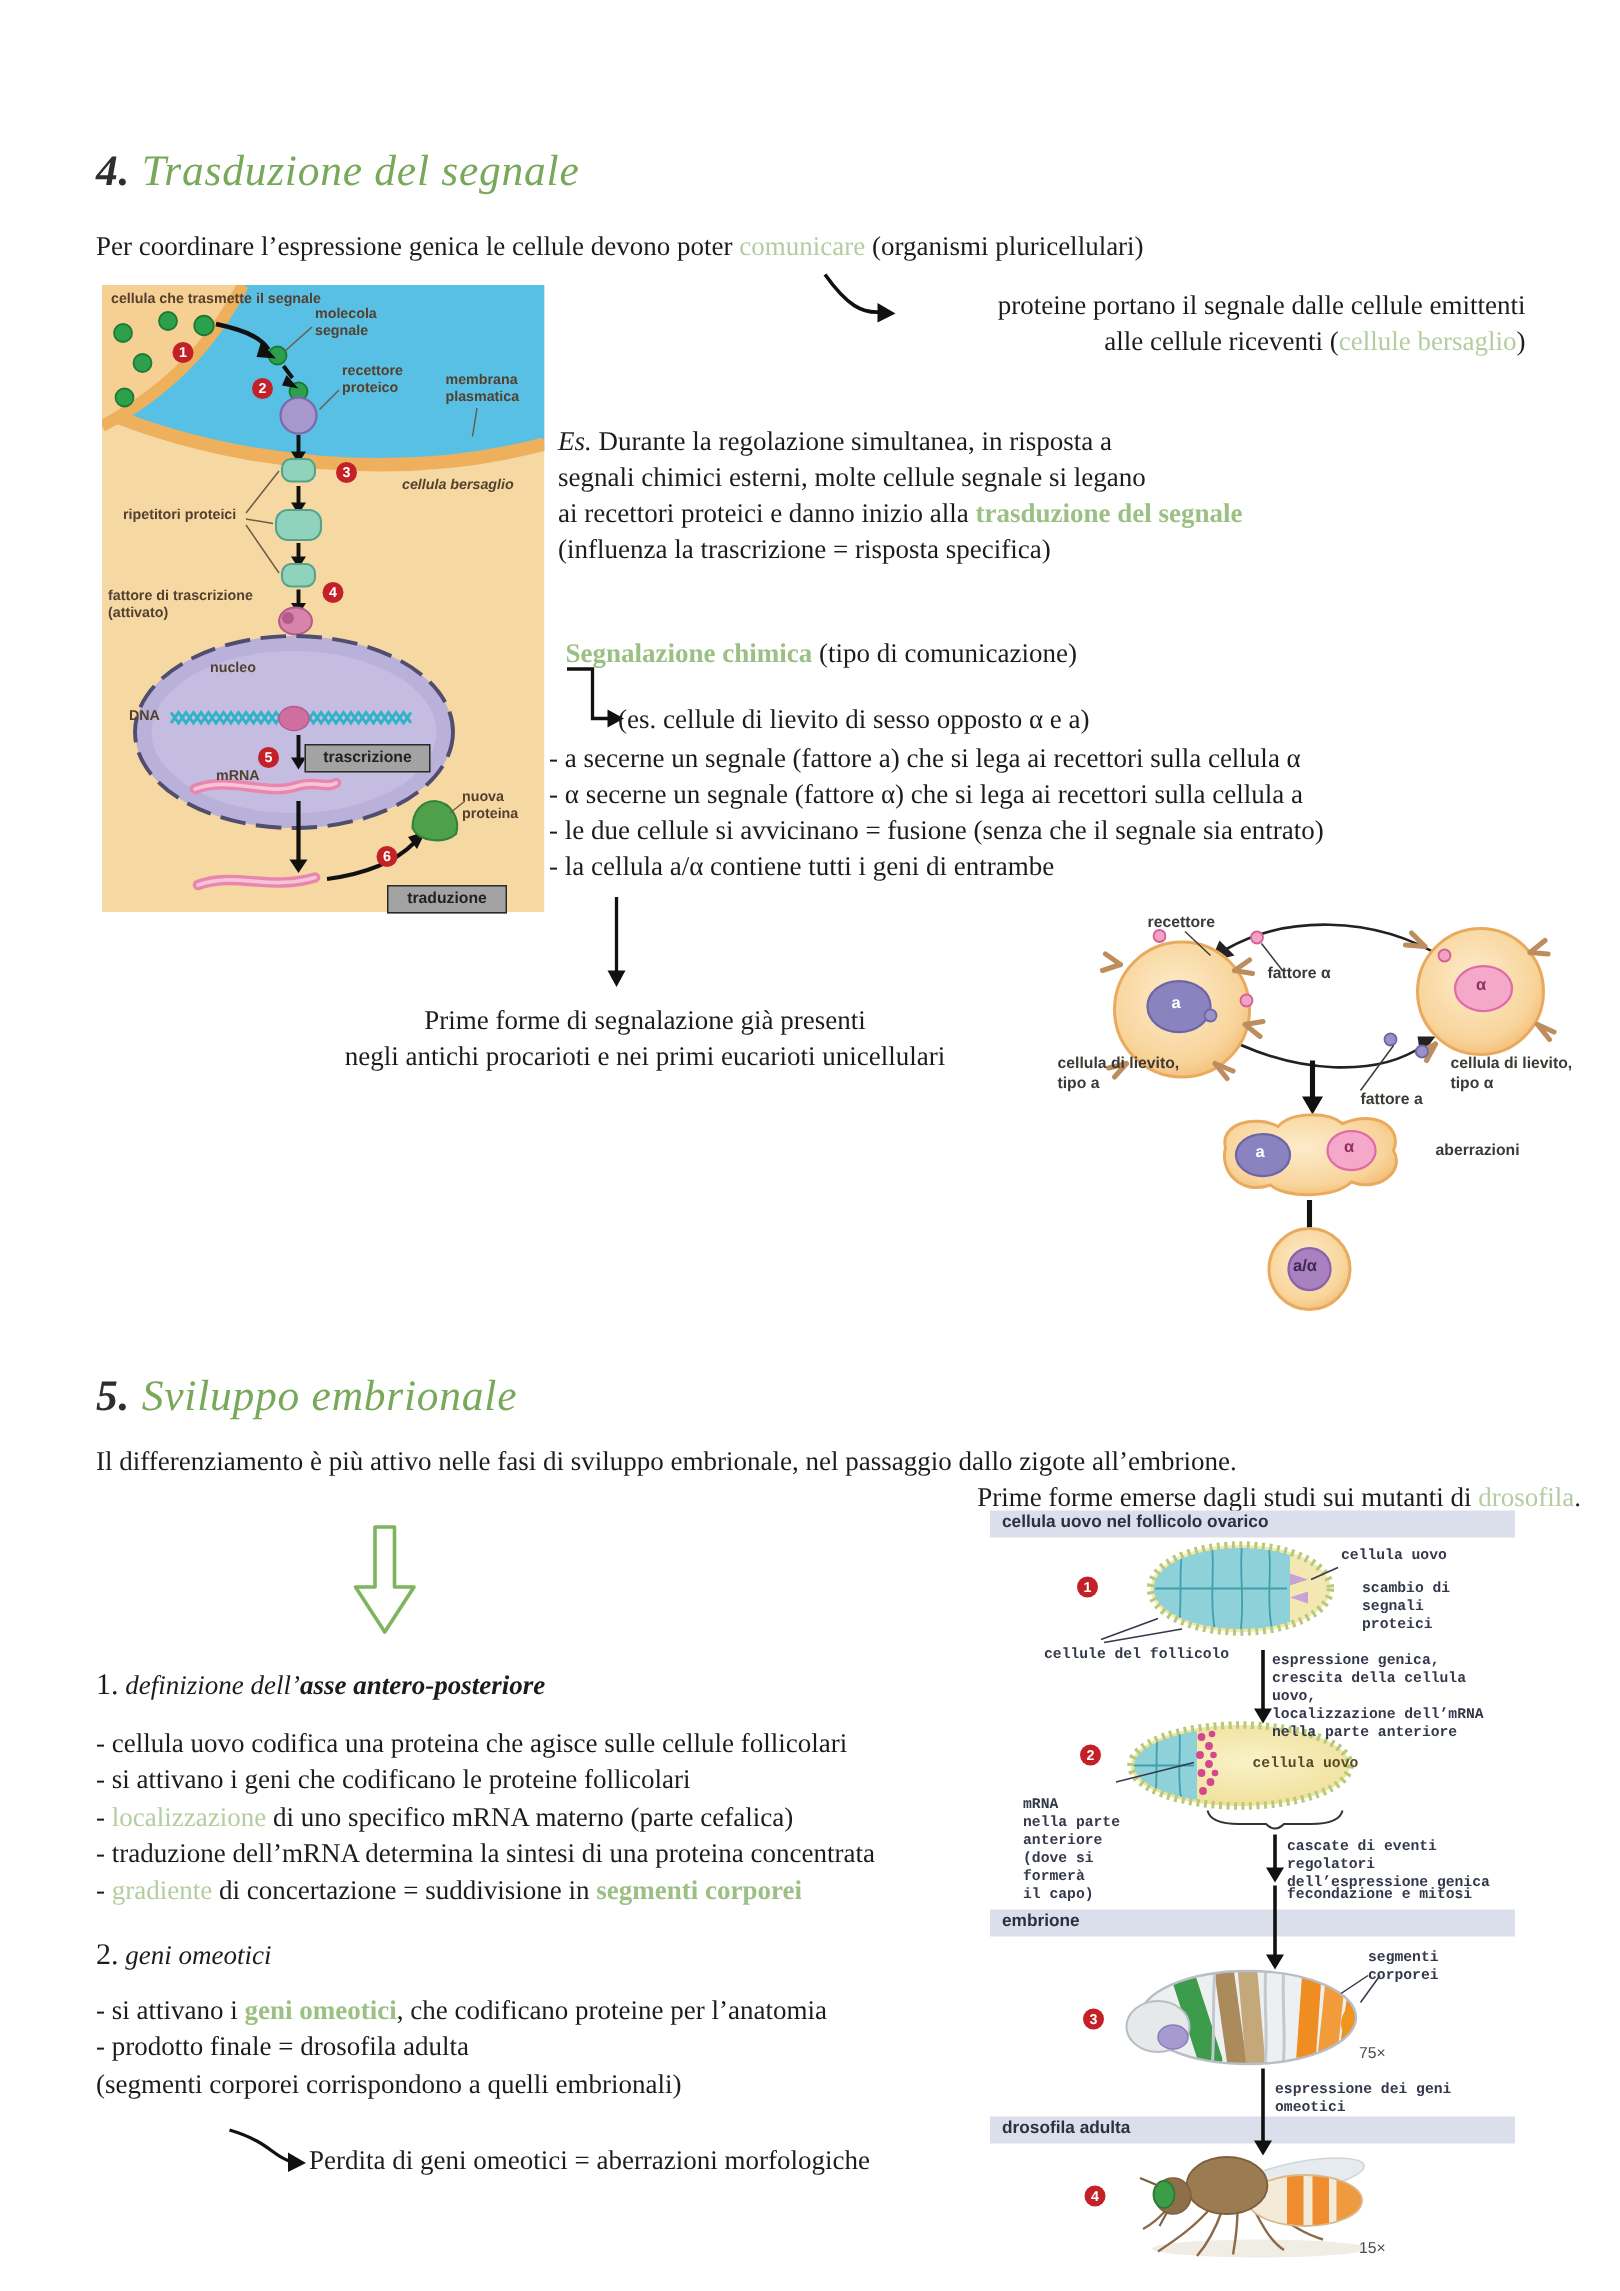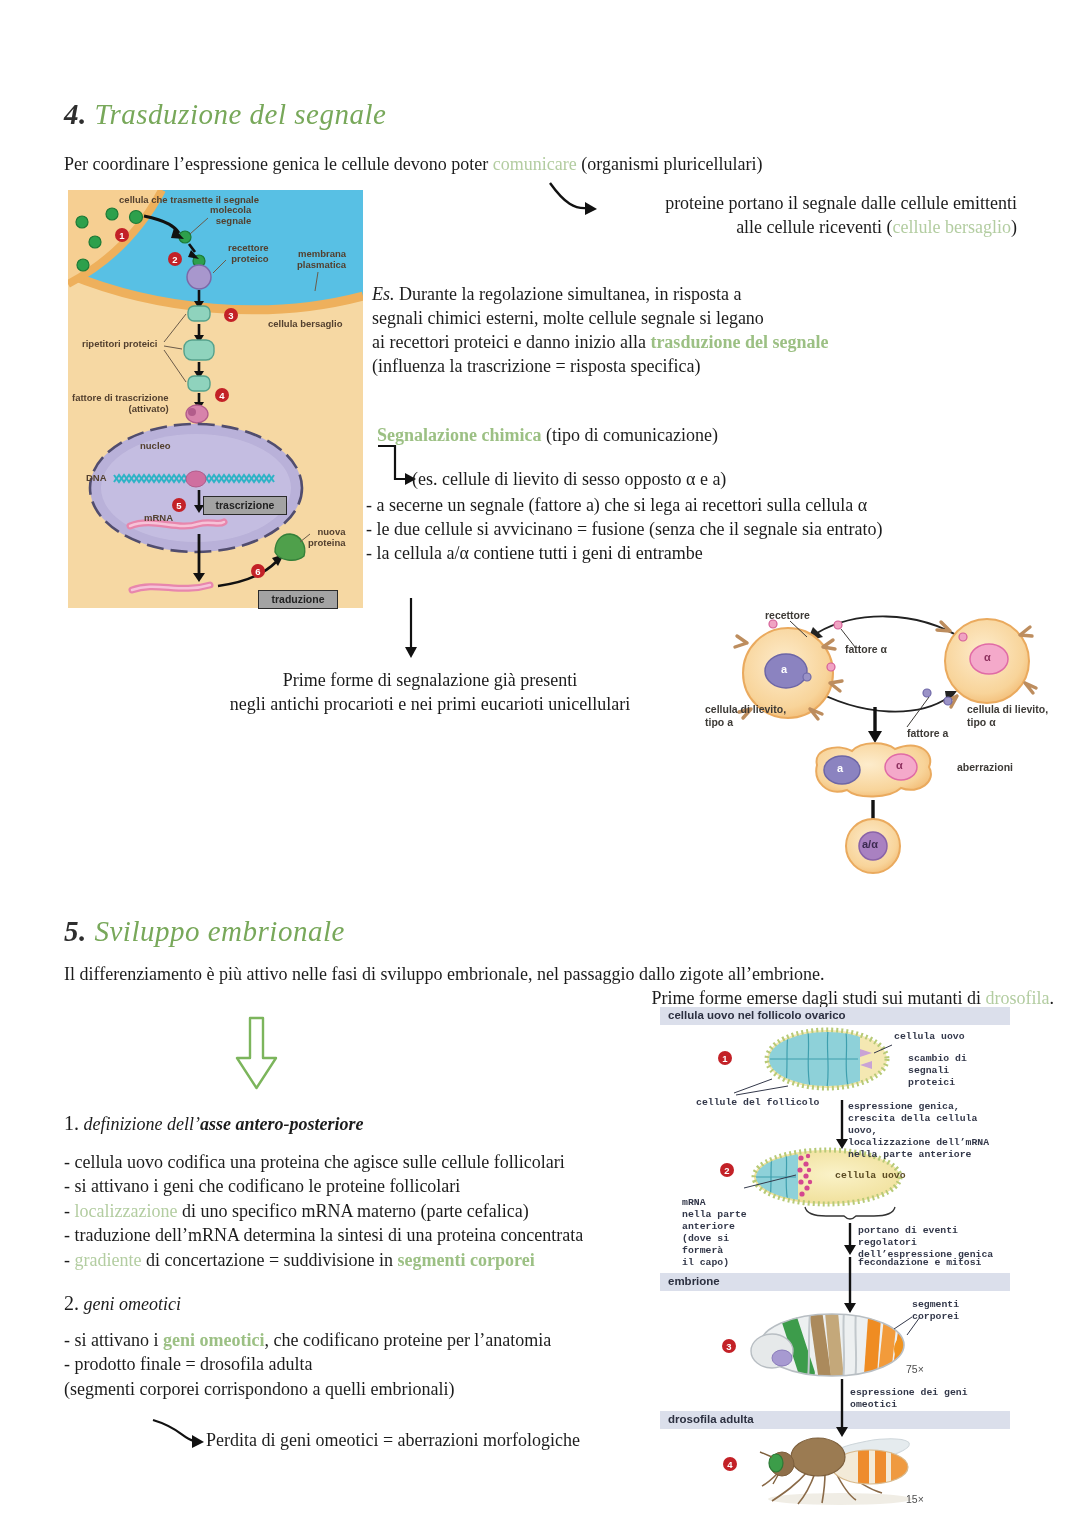--- a/index.html
+++ b/index.html
@@ -9,21 +9,21 @@
   .body{font-size:18px;line-height:1.34;}
   .pre{white-space:pre-line;}
   .it{font-style:italic;}
   .b{font-weight:bold;}
   .hl{color:#b3cda1;}
   .hlb{color:#9cc084;font-weight:bold;}
   .h-green{color:#78a85a;font-style:italic;}
   .h-num{color:#2e2e2e;font-style:italic;font-weight:bold;}
   .sect-h{font-size:29px;letter-spacing:.5px;}
   .dlab{font-family:"Liberation Sans",sans-serif;font-weight:bold;font-size:9.5px;
-        line-height:1.18;color:#53402f;text-align:right;}
+        line-height:1.18;color:#53402f;}
   .ylab{font-family:"Liberation Sans",sans-serif;font-weight:bold;font-size:10.5px;
         line-height:1.2;color:#3d3a36;}
   .drolab{font-family:Liberation Mono, monospace;font-weight:bold;font-size:9.8px;
         line-height:1.22;color:#33384a;}
   .drohdr{font-family:"Liberation Sans",sans-serif;font-weight:bold;font-size:11.5px;
         color:#2c3040;}
   .mag{font-family:"Liberation Sans",sans-serif;font-size:10.5px;color:#4c4c4c;}
   .stepdot{width:14px;height:14px;border-radius:50%;background:#c32127;color:#fff;
         font-family:"Liberation Sans",sans-serif;font-weight:bold;font-size:9.5px;
         display:flex;align-items:center;justify-content:center;}
@@ -144,21 +144,21 @@
       <line x1="232" y1="352" x2="242" y2="344" stroke="#6b5b49" stroke-width="1"></line>
     </svg>
 
     <div class="abs dlab" style="left:6px;top:4px;width:185px;">cellula che trasmette il segnale</div>
     <div class="abs dlab pre" style="left:142px;top:14px;">molecola
 segnale</div>
     <div class="abs dlab pre" style="left:160px;top:52px;">recettore
 proteico</div>
     <div class="abs dlab pre" style="left:229px;top:58px;">membrana
 plasmatica</div>
-    <div class="abs dlab" style="left:200px;top:128px;">cellula bersaglio</div>
+    <div class="abs dlab" style="left:200px;top:128px;font-style:italic;">cellula bersaglio</div>
     <div class="abs dlab" style="left:14px;top:148px;">ripetitori proteici</div>
     <div class="abs dlab pre" style="left:4px;top:202px;">fattore di trascrizione
 (attivato)</div>
     <div class="abs dlab" style="left:72px;top:250px;">nucleo</div>
     <div class="abs dlab" style="left:18px;top:282px;">DNA</div>
     <div class="abs dlab" style="left:76px;top:322px;">mRNA</div>
     <div class="abs wbox" style="left:135px;top:306px;width:82px;height:17px;">trascrizione</div>
     <div class="abs dlab pre" style="left:240px;top:336px;">nuova
 proteina</div>
     <div class="abs wbox" style="left:190px;top:400px;width:78px;height:17px;">traduzione</div>
@@ -183,20 +183,21 @@
 
   <svg class="abs" style="left:374px;top:442px;" width="48" height="48">
     <polyline points="4,4 21,4 21,37 32,37" stroke="#111" stroke-width="2.2" fill="none"></polyline>
     <polygon points="31,31 42,37 31,43" fill="#111"></polygon>
   </svg>
 
   <div class="abs body" style="left:412px;top:467px;">(es. cellule di lievito di sesso opposto α e a)</div>
 
   <div class="abs body" style="left:366px;top:493px;width:600px;">
     <div>- a secerne un segnale (fattore a) che si lega ai recettori sulla cellula α</div>
+    <div>- α secerne un segnale (fattore α) che si lega ai recettori sulla cellula a</div>
     <div>- le due cellule si avvicinano = fusione (senza che il segnale sia entrato)</div>
     <div>- la cellula a/α contiene tutti i geni di entrambe</div>
   </div>
 
   <svg class="abs" style="left:398px;top:596px;" width="26" height="66">
     <line x1="13" y1="2" x2="13" y2="52" stroke="#111" stroke-width="2.2"></line>
     <polygon points="7,51 19,51 13,62" fill="#111"></polygon>
   </svg>
 
   <div class="abs body" style="left:185px;top:668px;width:490px;text-align:center;">
@@ -455,21 +456,21 @@
     <div class="abs drolab pre" style="left:188px;top:96px;width:150px;">espressione genica,
 crescita della cellula uovo,
 localizzazione dell’mRNA
 nella parte anteriore</div>
     <div class="abs drolab" style="left:175px;top:165px;color:#5a4a22;">cellula uovo</div>
     <div class="abs drolab pre" style="left:22px;top:192px;width:90px;">mRNA
 nella parte
 anteriore
 (dove si formerà
 il capo)</div>
-    <div class="abs drolab pre" style="left:198px;top:220px;width:145px;">portano di eventi regolatori
+    <div class="abs drolab pre" style="left:198px;top:220px;width:145px;">cascate di eventi regolatori
 dell’espressione genica</div>
     <div class="abs drolab" style="left:198px;top:252px;">fecondazione e mitosi</div>
     <div class="abs drohdr" style="left:8px;top:270px;">embrione</div>
     <div class="abs drolab pre" style="left:252px;top:294px;">segmenti
 corporei</div>
     <div class="abs mag" style="left:246px;top:358px;">75×</div>
     <div class="abs drolab" style="left:190px;top:382px;">espressione dei geni omeotici</div>
     <div class="abs drohdr" style="left:8px;top:408px;">drosofila adulta</div>
     <div class="abs mag" style="left:246px;top:488px;">15×</div>
     <div class="abs stepdot" style="left:58px;top:46px;">1</div>

